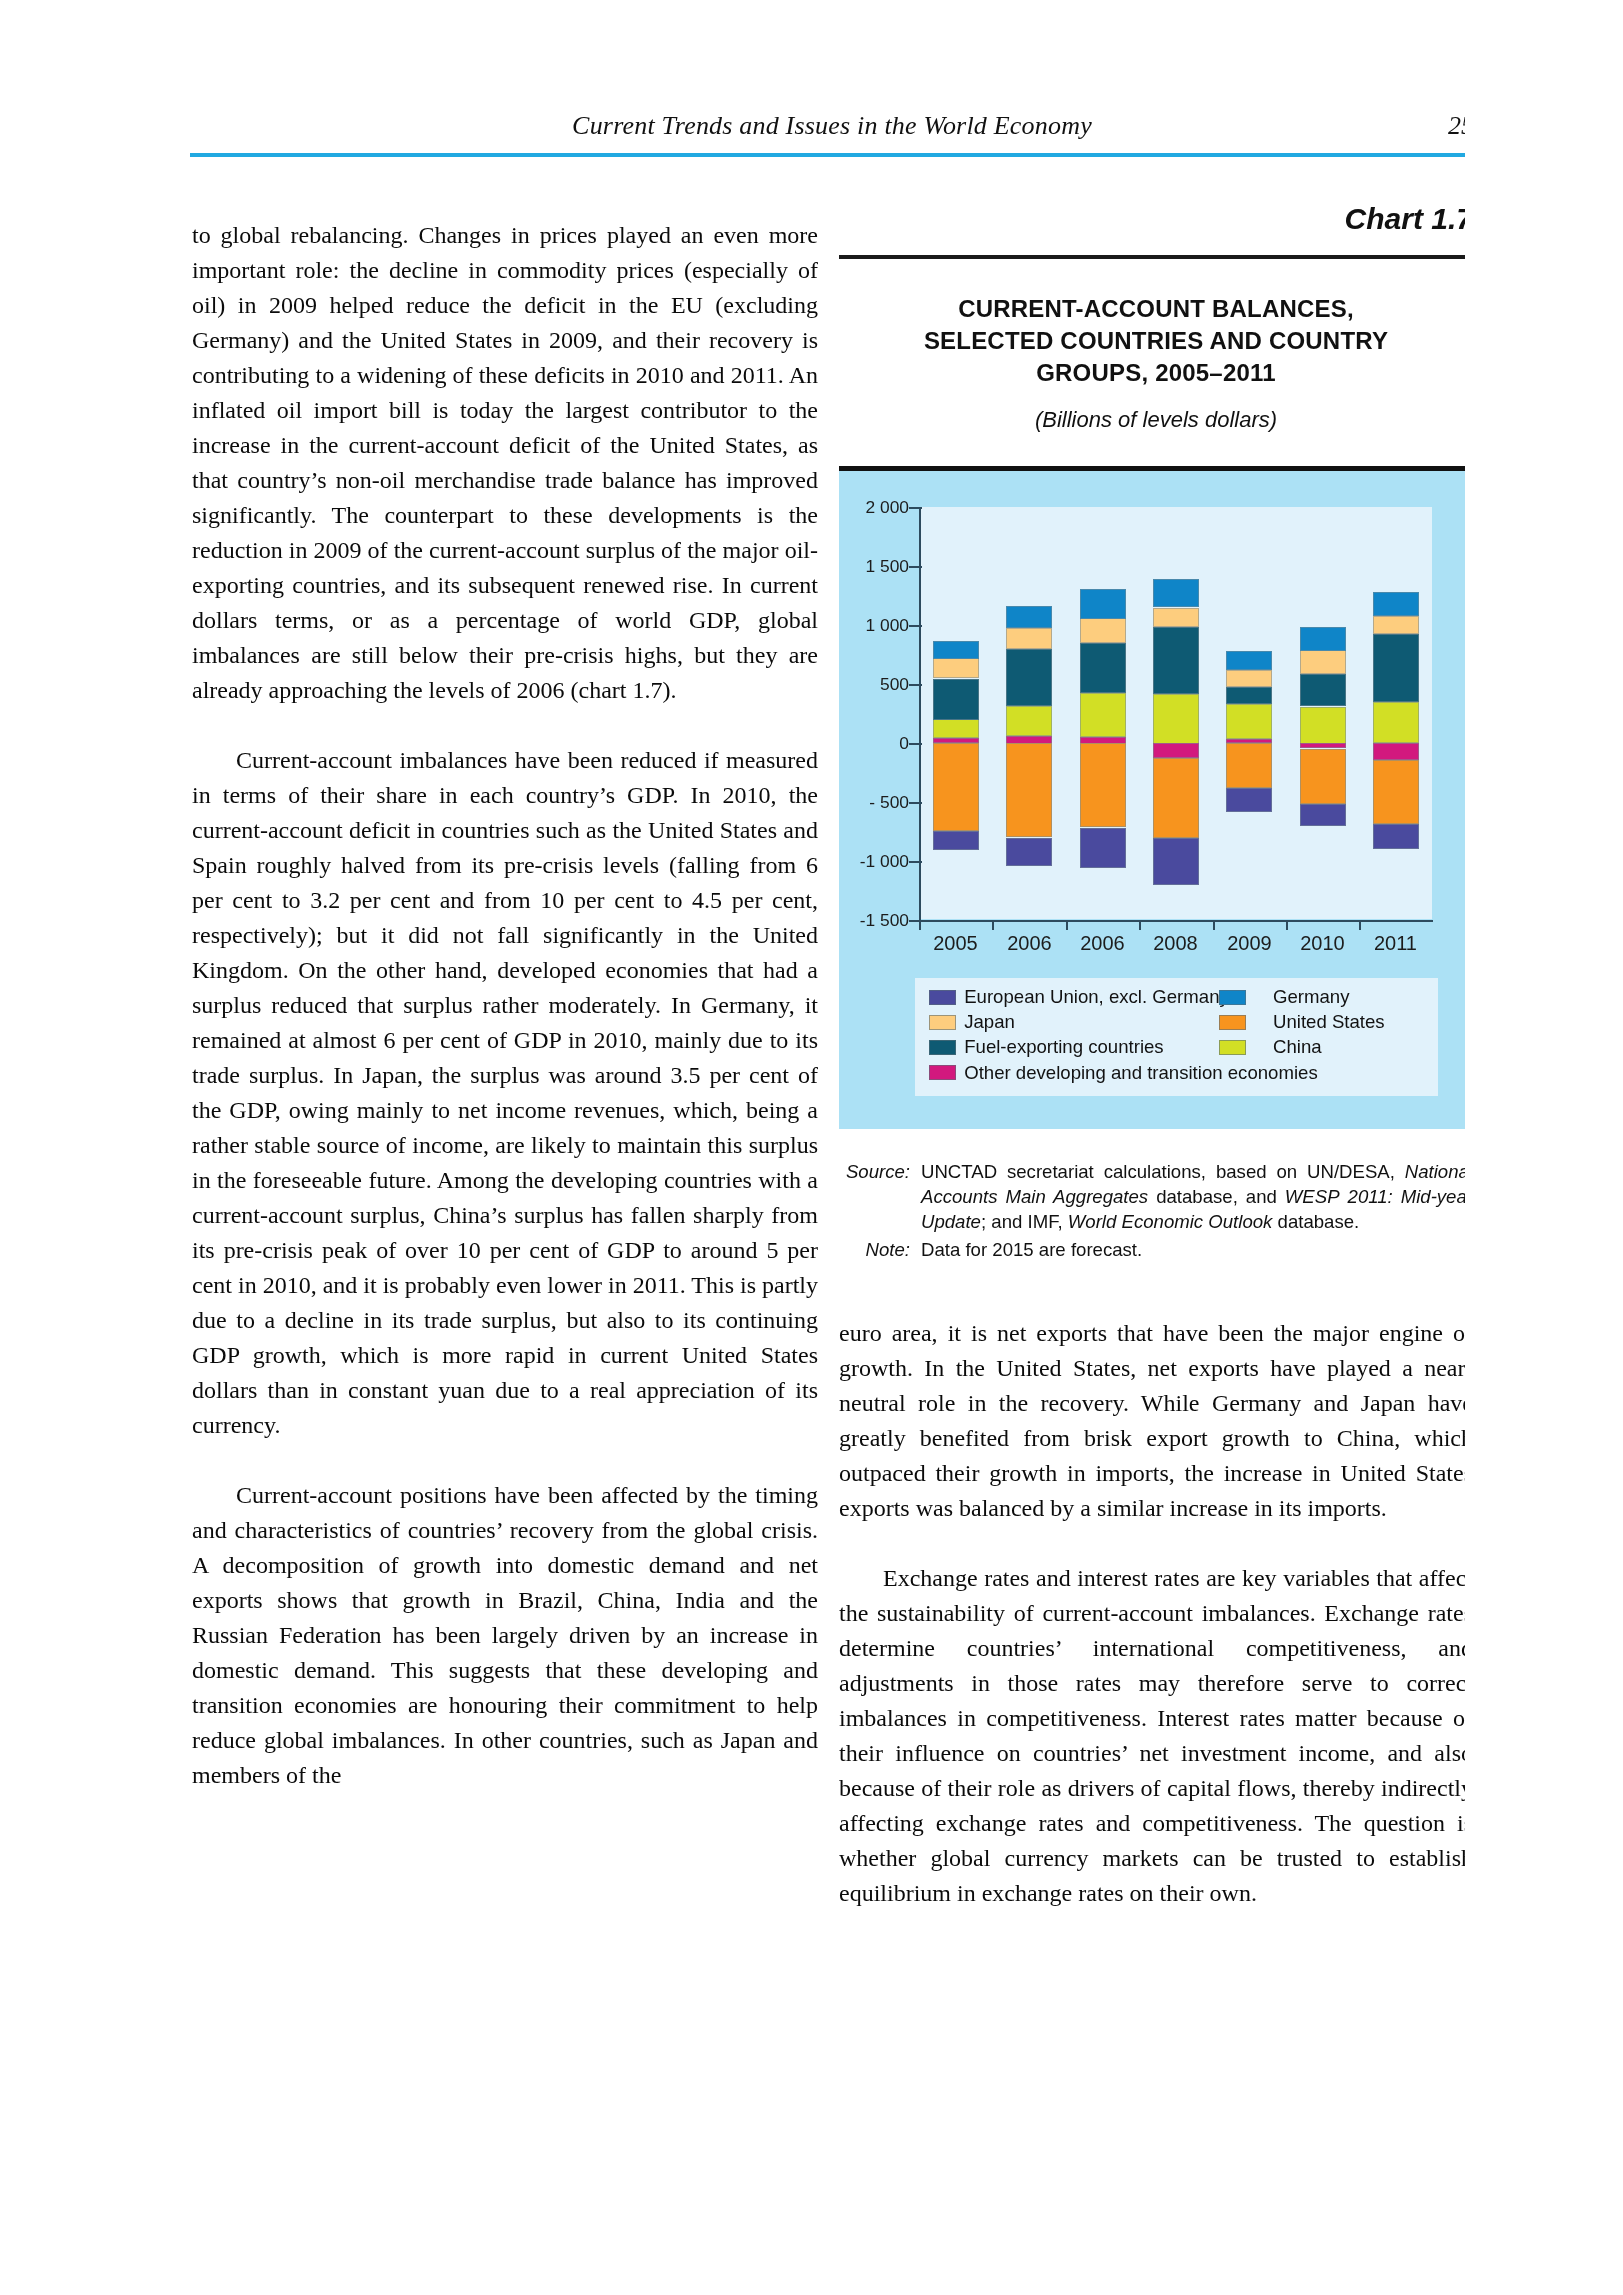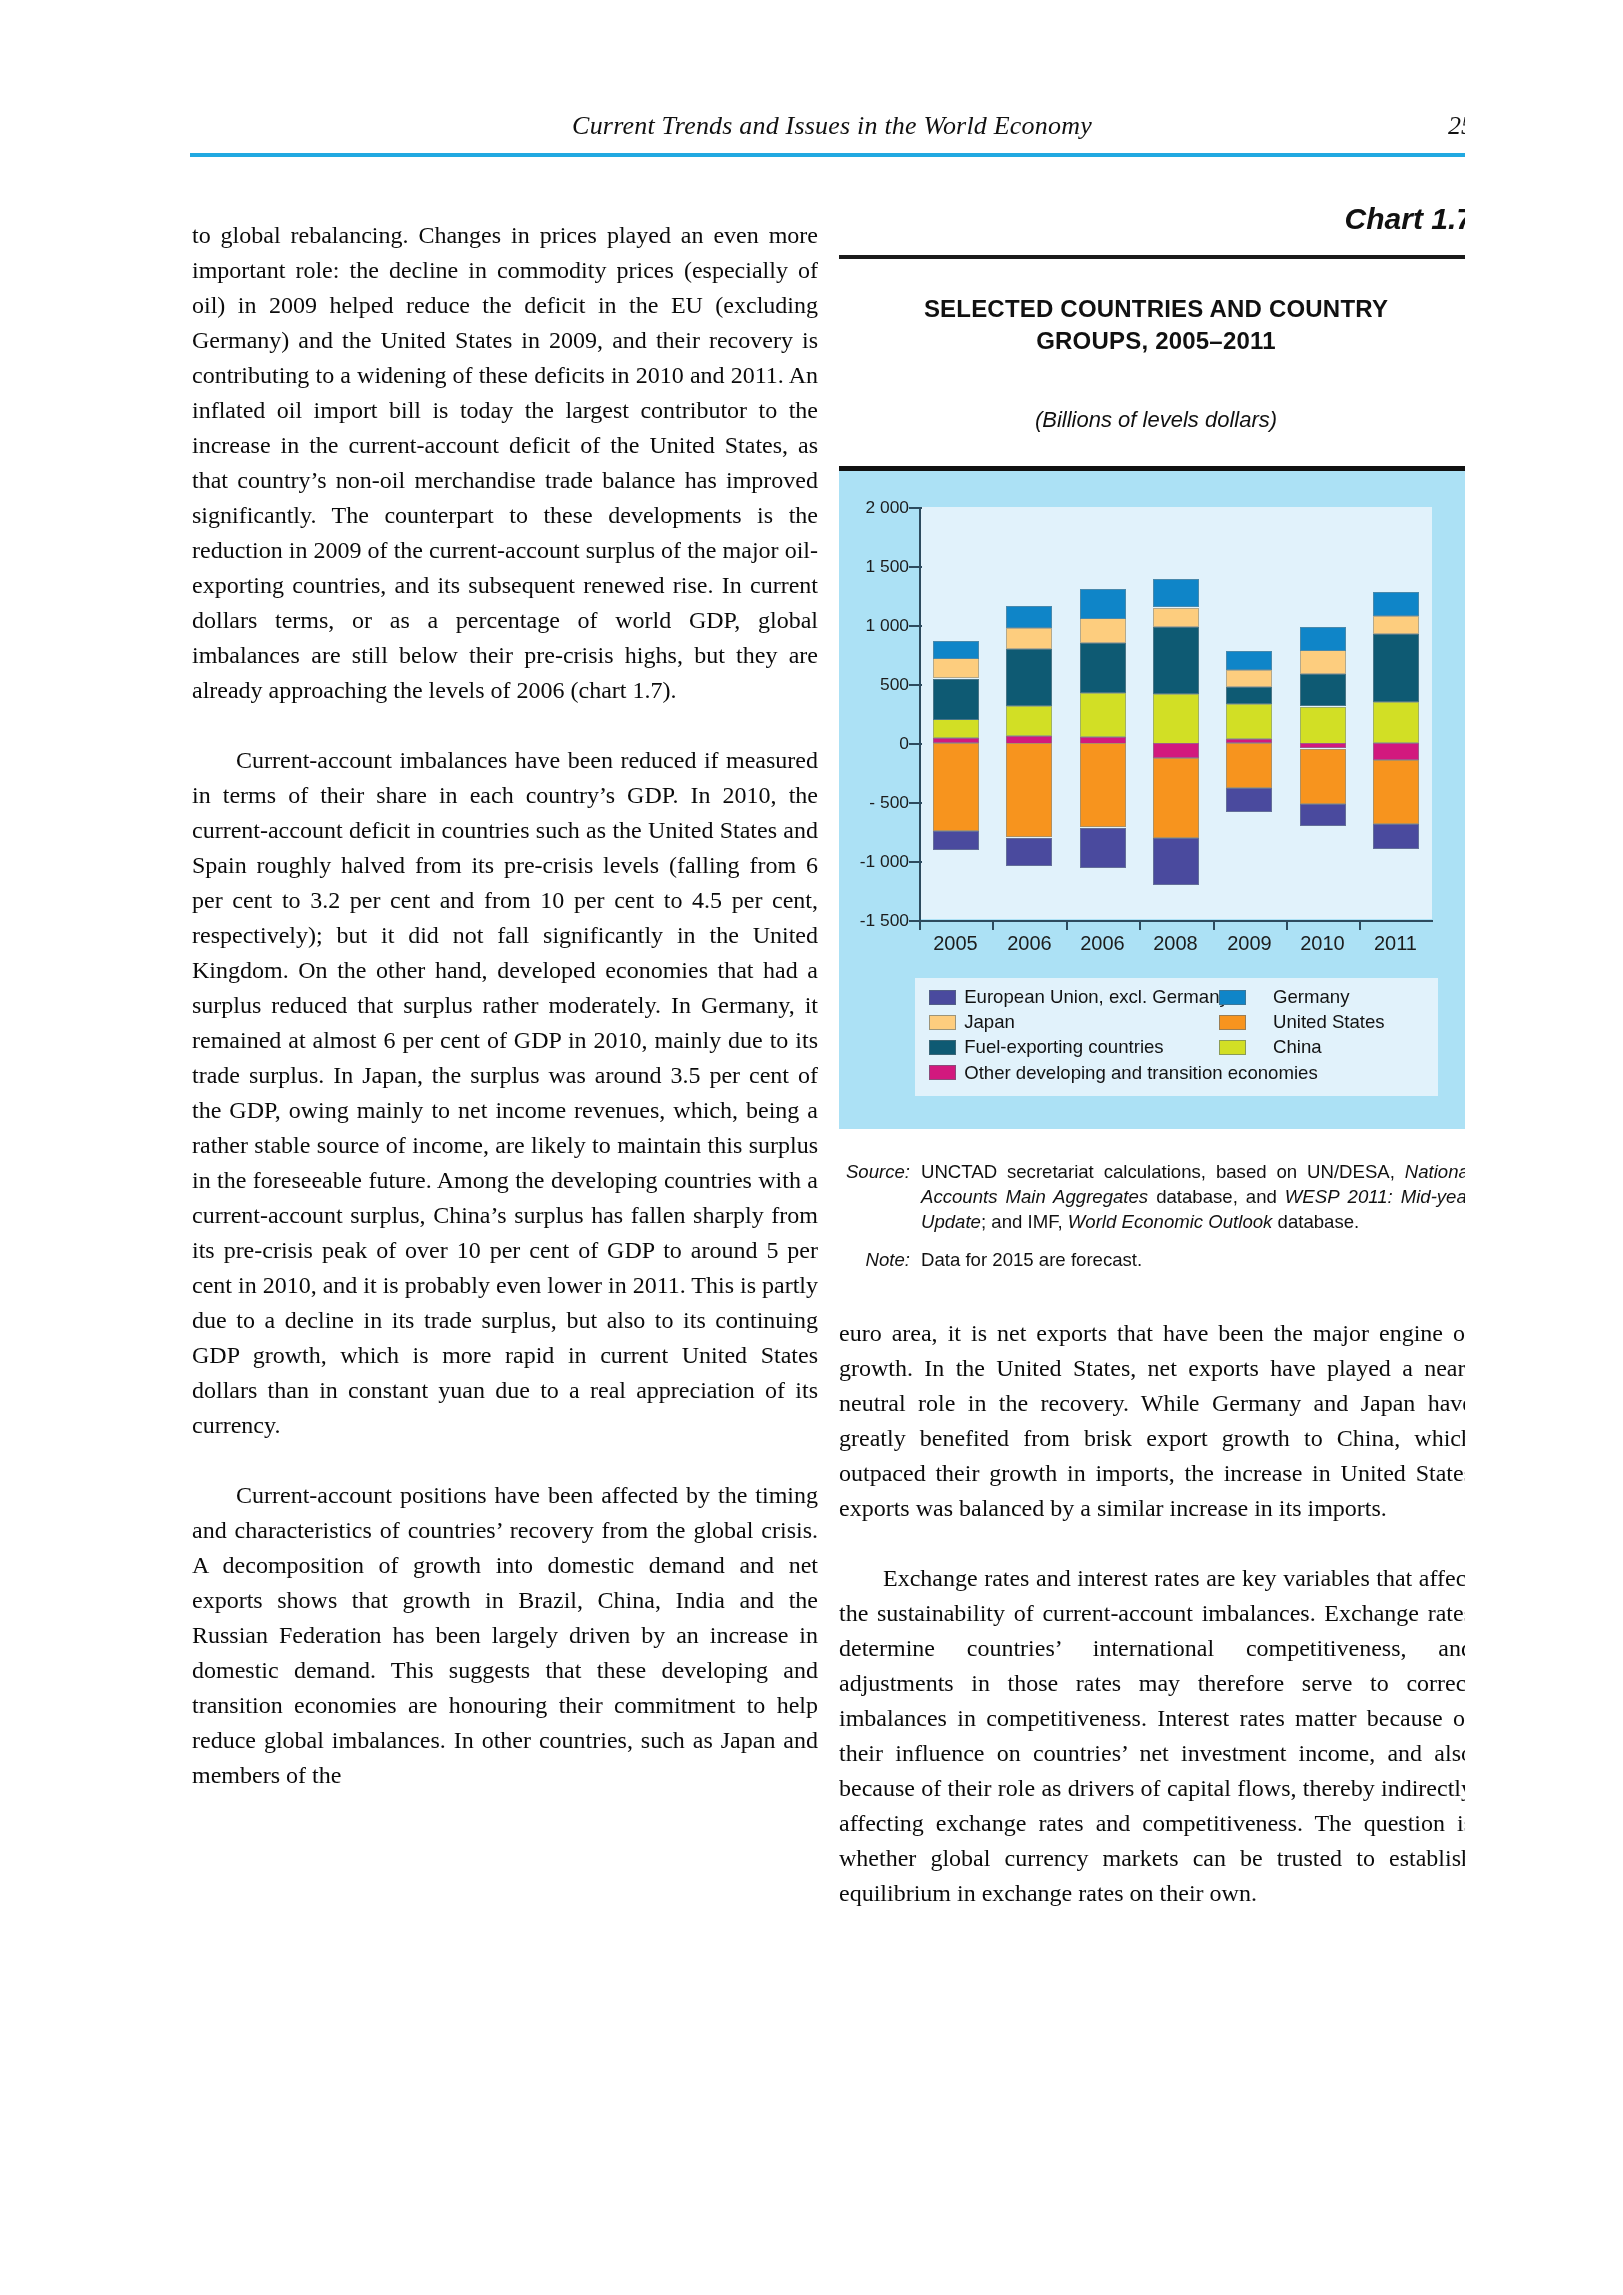--- a/index.html
+++ b/index.html
@@ -128,21 +128,21 @@
     font-family:"Liberation Sans",sans-serif;font-size:18.6px;
     line-height:25px;color:#111;
   }
   .srcrow{display:flex;margin-bottom:0;}
   .srclab{
     width:82px;flex:0 0 82px;text-align:right;padding-right:11px;
     font-weight:normal;font-style:italic;box-sizing:border-box;
   }
   .srctxt{flex:1;text-align:justify;}
   .srctxt i{font-style:italic;}
-  .noterow{display:flex;margin-top:13px;}
+  .noterow{display:flex;margin-top:3px;}
 </style>
 </head>
 <body>
 
 <div class="page">
 
   <div class="runhead">
     <div class="runhead-title">Current Trends and Issues in the World Economy</div>
     <div class="runhead-page">25</div>
   </div>
@@ -151,20 +151,21 @@
   <div class="col-left">
     <p class="body">to global rebalancing. Changes in prices played an even more important role: the decline in commodity prices (especially of oil) in 2009 helped reduce the deficit in the EU (excluding Germany) and the United States in 2009, and their recovery is contributing to a widening of these deficits in 2010 and 2011. An inflated oil import bill is today the largest contributor to the increase in the current-account deficit of the United States, as that country’s non-oil merchandise trade balance has improved significantly. The counterpart to these developments is the reduction in 2009 of the current-account surplus of the major oil-exporting countries, and its subsequent renewed rise. In current dollars terms, or as a percentage of world GDP, global imbalances are still below their pre-crisis highs, but they are already approaching the levels of 2006 (chart 1.7).</p>
     <p class="body indent">Current-account imbalances have been reduced if measured in terms of their share in each country’s GDP. In 2010, the current-account deficit in countries such as the United States and Spain roughly halved from its pre-crisis levels (falling from 6 per cent to 3.2 per cent and from 10 per cent to 4.5 per cent, respectively); but it did not fall significantly in the United Kingdom. On the other hand, developed economies that had a surplus reduced that surplus rather moderately. In Germany, it remained at almost 6 per cent of GDP in 2010, mainly due to its trade surplus. In Japan, the surplus was around 3.5 per cent of the GDP, owing mainly to net income revenues, which, being a rather stable source of income, are likely to maintain this surplus in the foreseeable future. Among the developing countries with a current-account surplus, China’s surplus has fallen sharply from its pre-crisis peak of over 10 per cent of GDP to around 5 per cent in 2010, and it is probably even lower in 2011. This is partly due to a decline in its trade surplus, but also to its continuing GDP growth, which is more rapid in current United States dollars than in constant yuan due to a real appreciation of its currency.</p>
     <p class="body indent">Current-account positions have been affected by the timing and characteristics of countries’ recovery from the global crisis. A decomposition of growth into domestic demand and net exports shows that growth in Brazil, China, India and the Russian Federation has been largely driven by an increase in domestic demand. This suggests that these developing and transition economies are honouring their commitment to help reduce global imbalances. In other countries, such as Japan and members of the</p>
   </div>
 
   <div class="chart-label">Chart 1.7</div>
   <div class="chart-rule"></div>
 
   <div class="fig-title">
+    <div>CURRENT-ACCOUNT BALANCES,</div>
     <div>SELECTED COUNTRIES AND COUNTRY</div>
     <div>GROUPS, 2005–2011</div>
   </div>
   <div class="fig-sub">(Billions of levels dollars)</div>
 
   <div class="chartbox">
     <div class="plot-outer"></div>
     <div class="axis-left"></div>
     <div class="axis-bottom"></div>
     <div id="yticks">

